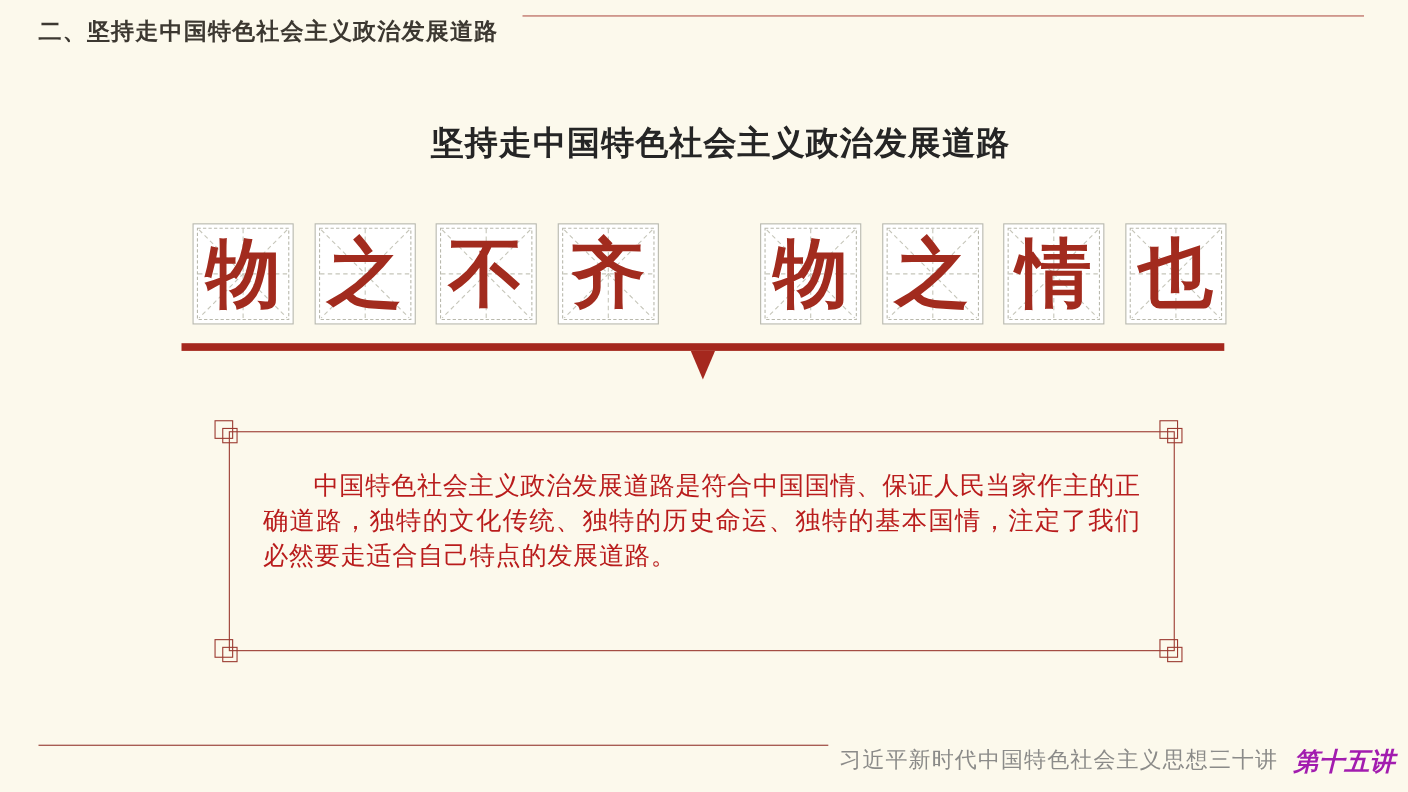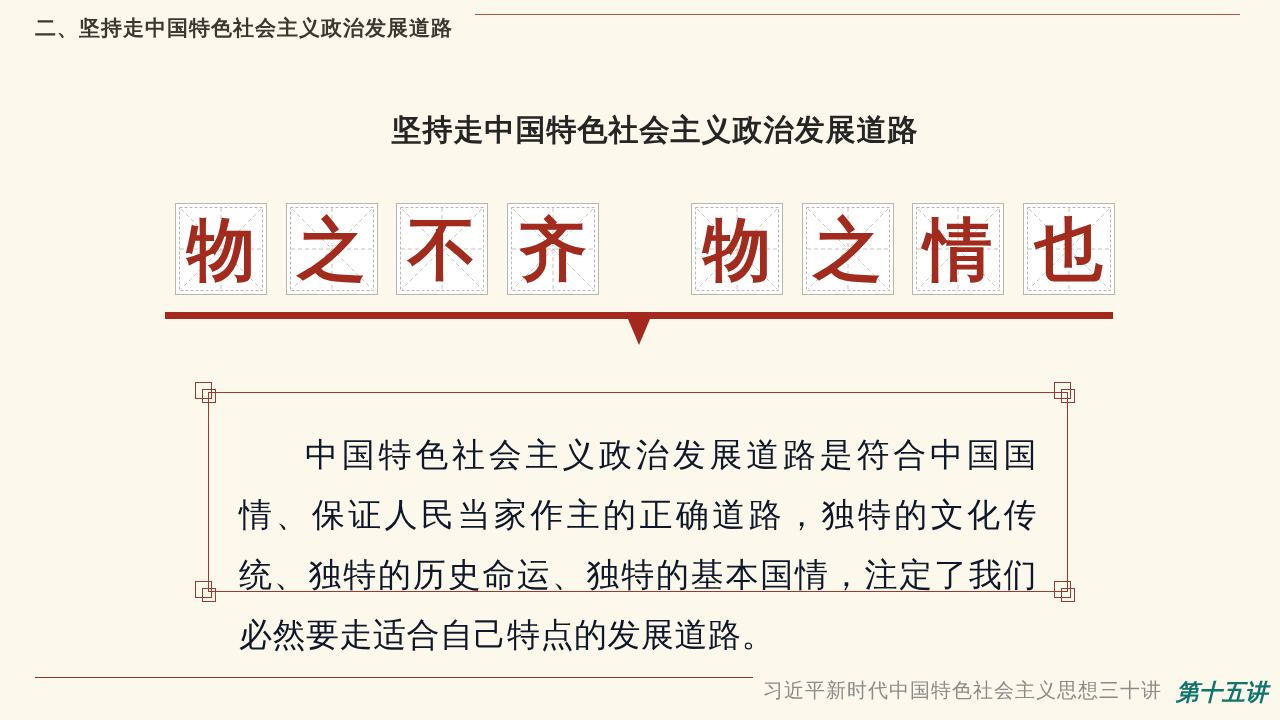--- a/index.html
+++ b/index.html
@@ -83,41 +83,41 @@
   .corner .sq1{
     position:absolute;left:-13px;top:-10px;width:15px;height:15px;
     border:1.5px solid #9b3a31;
   }
   .corner .sq2{
     position:absolute;left:-6px;top:-3px;width:12px;height:12px;
     border:1.5px solid #9b3a31;
   }
   .quote-text{
     margin:32px 30px 0 30px;
-    font-size:33px;line-height:60px;color:#0f172a;
+    font-size:23px;line-height:32px;color:#b91c1c;
     text-indent:2em;text-align:justify;letter-spacing:.5px;
   }
 
   
   .footer{
     position:absolute;top:677px;left:35px;right:12px;height:26px;
     display:flex;align-items:flex-start;
   }
   .footer-line{
     width:783px;height:0;border-top:1.5px solid #93372f;
   }
   .footer-series{
     margin-left:10px;
     font-size:20px;color:#8b8b89;letter-spacing:1px;white-space:nowrap;
   }
   .footer-lecture{
     margin-left:14px;
     font-family:"DejaVu Serif","Liberation Serif",serif;
     font-size:23px;font-weight:bold;font-style:italic;
-    color:#0f766e;white-space:nowrap;
+    color:#a21caf;white-space:nowrap;
   }
 </style>
 </head>
 <body>
 
 <div class="slide">
 
   <div class="header">
     <span class="header-text">二、坚持走中国特色社会主义政治发展道路</span>
     <span class="header-line"></span>

